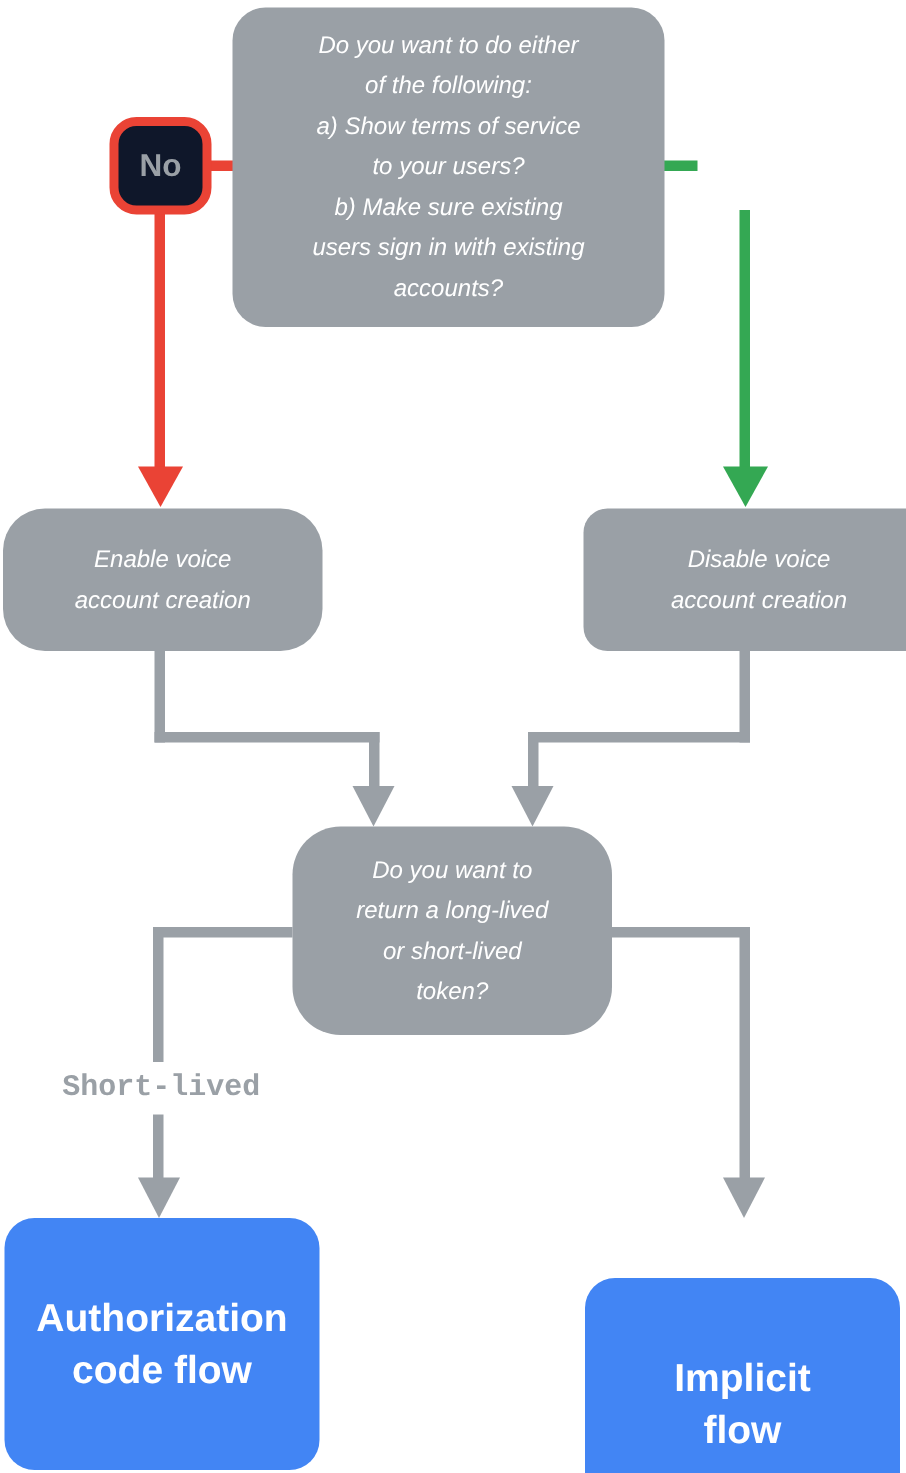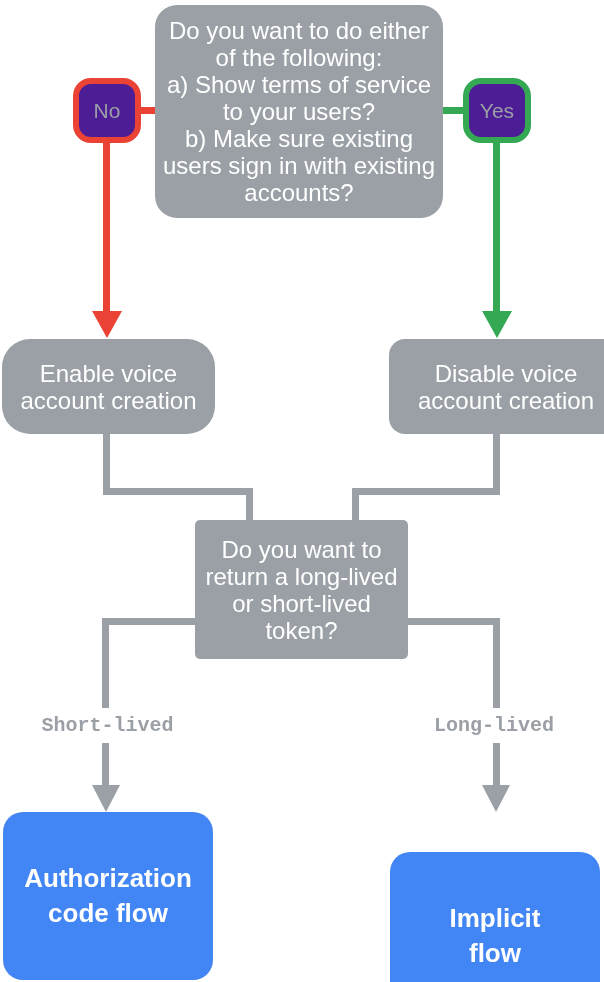--- a/index.html
+++ b/index.html
@@ -49,28 +49,29 @@
   
   .node {
     position: absolute;
     background: var(--gray);
     color: var(--nodeText);
     display: flex;
     align-items: center;
     justify-content: center;
     text-align: center;
     white-space: pre-line;
-    font-size: 24px;
+    font-size: 16px;
     line-height: 27px;
     z-index: 2;
+    font-style: italic;
   }
   .node.q1 { left: 155px; top: 5px; width: 288px; height: 213px; border-radius: 22px; }
   .node.enable { left: 2px; top: 339px; width: 213px; height: 95px; border-radius: 28px; }
   .node.disable { left: 389px; top: 339px; width: 234px; height: 95px; border-radius: 16px; }
-  .node.q2 { left: 195px; top: 520px; width: 213px; height: 139px; border-radius: 5px; }
+  .node.q2 { left: 195px; top: 551px; width: 213px; height: 139px; border-radius: 32px; }
   
   .endnode {
     position: absolute;
     top: 812px;
     width: 210px;
     height: 168px;
     border-radius: 20px;
     background: var(--blue);
     color: var(--nodeText);
     font-weight: bold;
@@ -85,25 +86,25 @@
   }
   .endnode.auth { left: 3px; }
   .endnode.implicit { left: 390px; margin-top: 40px; }
   
   .badge {
     position: absolute;
     top: 78px;
     width: 68px;
     height: 65px;
     box-sizing: border-box;
-    background: #4c1d95;
+    background: #0f172a;
     border: 6px solid var(--red);
     border-radius: 18px;
     color: var(--labelText);
-    font-weight: normal;
+    font-weight: bold;
     font-size: 21px;
     display: flex;
     align-items: center;
     justify-content: center;
     z-index: 3;
   }
   .badge.no { left: 73px; }
   .badge.yes { left: 463px; border-color: var(--green); }
   
   .pathlabel {
@@ -156,33 +157,31 @@
 
   <div class="node q1">Do you want to do either
 of the following:
 a) Show terms of service
 to your users?
 b) Make sure existing
 users sign in with existing
 accounts?</div>
 
   <div class="badge no">No</div>
-  <div class="badge yes">Yes</div>
 
   <div class="node enable">Enable voice
 account creation</div>
   <div class="node disable">Disable voice
 account creation</div>
 
   <div class="node q2">Do you want to
 return a long-lived
 or short-lived
 token?</div>
 
   <div class="pathlabel short">Short-lived</div>
-  <div class="pathlabel long">Long-lived</div>
 
   <div class="endnode auth">Authorization
 code flow</div>
   <div class="endnode implicit">Implicit
 flow</div>
 
 </div>
 
 </body></html>

